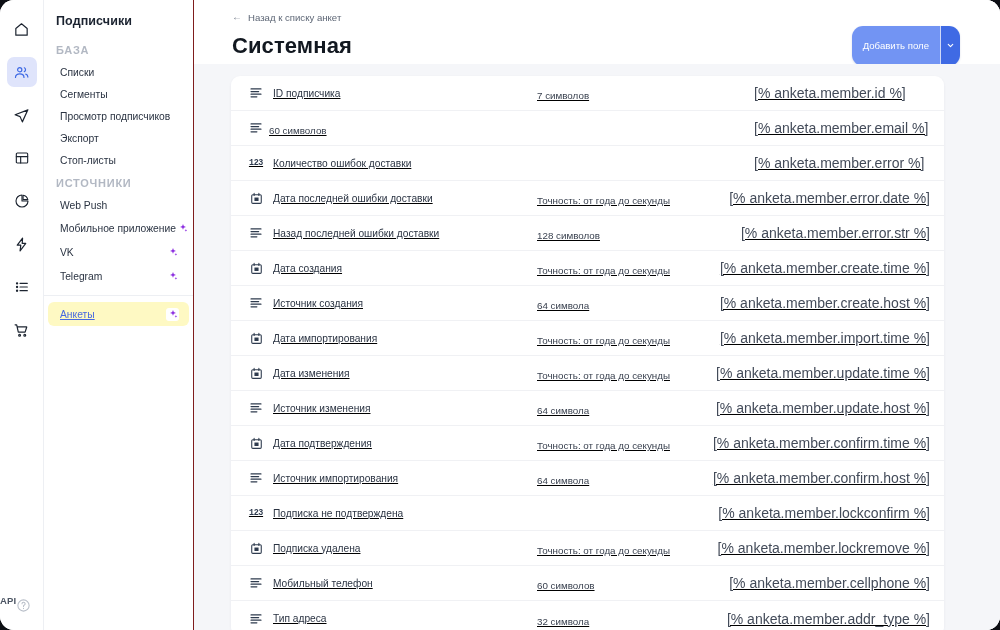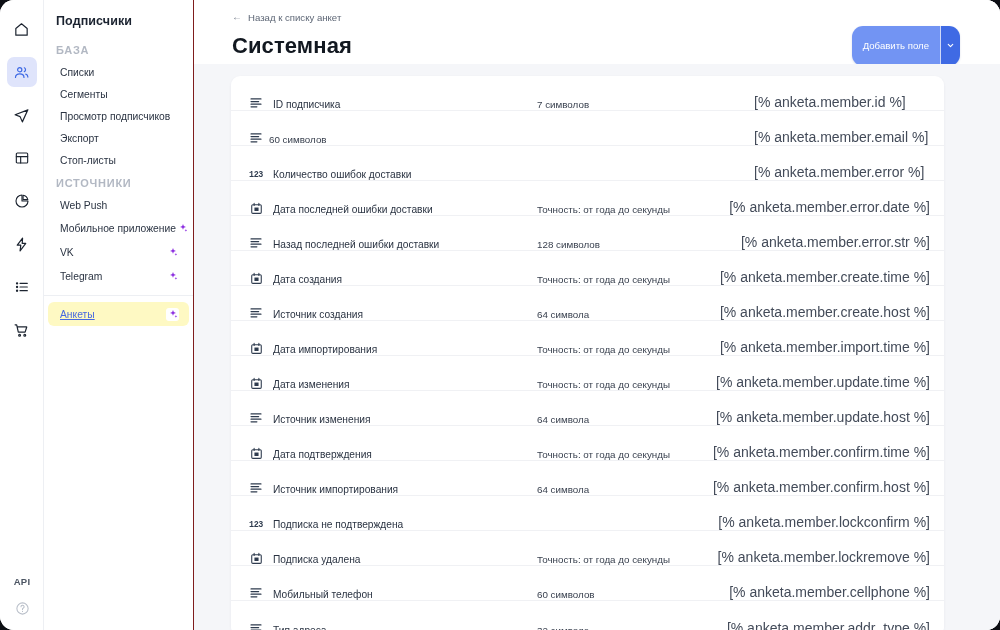--- a/index.html
+++ b/index.html
@@ -47,21 +47,21 @@
     cursor: pointer;
   }
   .rail-btn.active { background: #dfe4fb; color: #3f6ae4; }
   .rail-btn svg { display: block; }
   .rail-bottom {
     position: absolute;
     bottom: 10px;
     left: 0;
     width: 44px;
     display: flex;
-    flex-direction: column;
+    flex-direction: row;
     align-items: center;
   }
   .rail-api {
     font-size: 9.5px;
     font-weight: bold;
     color: #4c5563;
     letter-spacing: .2px;
     margin-bottom: 14px;
     cursor: pointer;
   }
@@ -195,25 +195,26 @@
     position: relative;
   }
   .card {
     background: #ffffff;
     border-radius: 9px;
     box-shadow: 0 1px 3px rgba(25,40,80,.06);
     overflow: hidden;
   }
   .row {
     display: flex;
-    align-items: flex-end;
+    align-items: center;
     height: 35px;
     border-bottom: 1px solid #f0f1f4;
     padding: 0 14px 0 12px;
     cursor: pointer;
+    text-decoration: underline;
   }
   .row:last-child { border-bottom: none; }
   .row-icon {
     flex: 0 0 26px;
     display: flex;
     align-items: center;
     justify-content: center;
     color: #2e3b4e;
   }
   .row-label {

